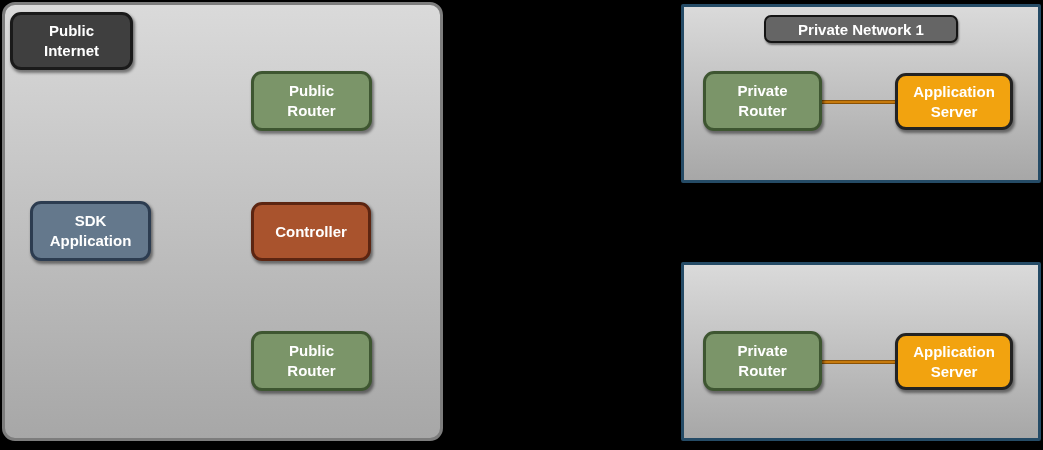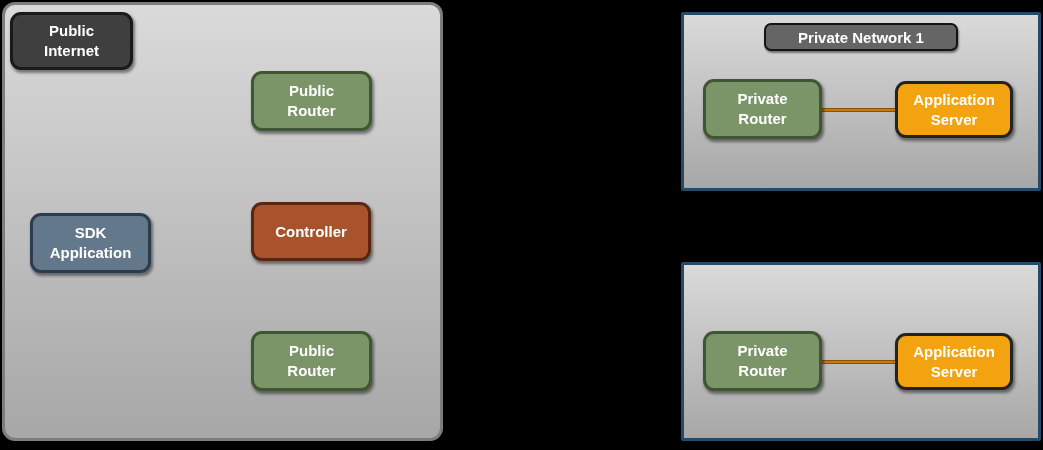--- a/index.html
+++ b/index.html
@@ -24,21 +24,21 @@
   }
   
   .network {
     position: absolute;
     left: 681px; width: 360px; height: 179px;
     border: 3px solid var(--network-border, #254b66);
     border-radius: 2px;
     background: linear-gradient(to bottom, var(--zone-fill-top, #dadada), var(--zone-fill-bottom, #a7a7a7));
     box-shadow: 2px 3px 4px rgba(0,0,0,0.55);
   }
-  .network-1 { top: 12px; }
+  .network-1 { top: 4px; }
   .network-2 { top: 262px; }
 
   .title-bar {
     position: absolute;
     left: 50%; transform: translateX(-50%);
     top: 8px; width: 194px; height: 28px;
     background: var(--title-fill, #656565);
     border: 2px solid var(--title-border, #141414);
     border-radius: 7px;
     display: flex; align-items: center; justify-content: center;
@@ -80,21 +80,21 @@
 
   <div class="zone">
     <div class="node node-dark" style="left:5px; top:7px; width:123px; height:58px;">
       <span class="node-label">Public
 Internet</span>
     </div>
     <div class="node node-green" style="left:246px; top:66px; width:121px; height:60px;">
       <span class="node-label">Public
 Router</span>
     </div>
-    <div class="node node-blue" style="left:25px; top:196px; width:121px; height:60px;margin-top:12px;">
+    <div class="node node-blue" style="left:25px; top:196px; width:121px; height:60px;">
       <span class="node-label">SDK
 Application</span>
     </div>
     <div class="node node-rust" style="left:246px; top:197px; width:120px; height:59px;">
       <span class="node-label">Controller</span>
     </div>
     <div class="node node-green" style="left:246px; top:326px; width:121px; height:60px;">
       <span class="node-label">Public
 Router</span>
     </div>

